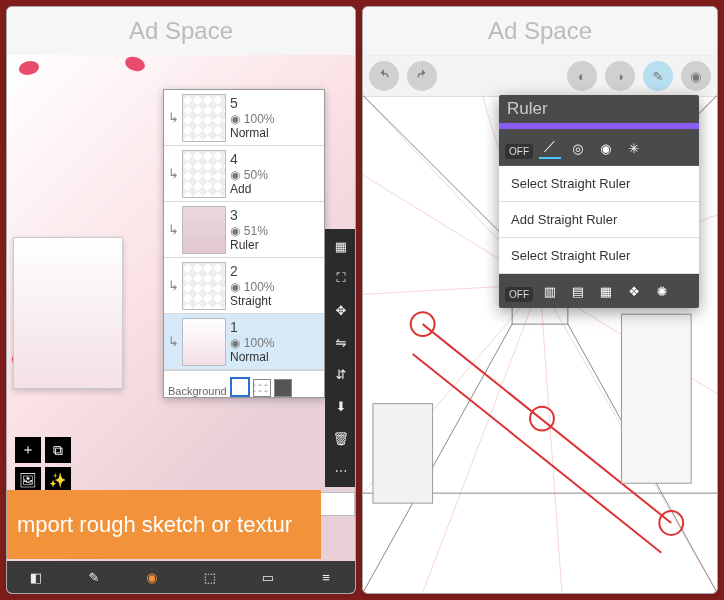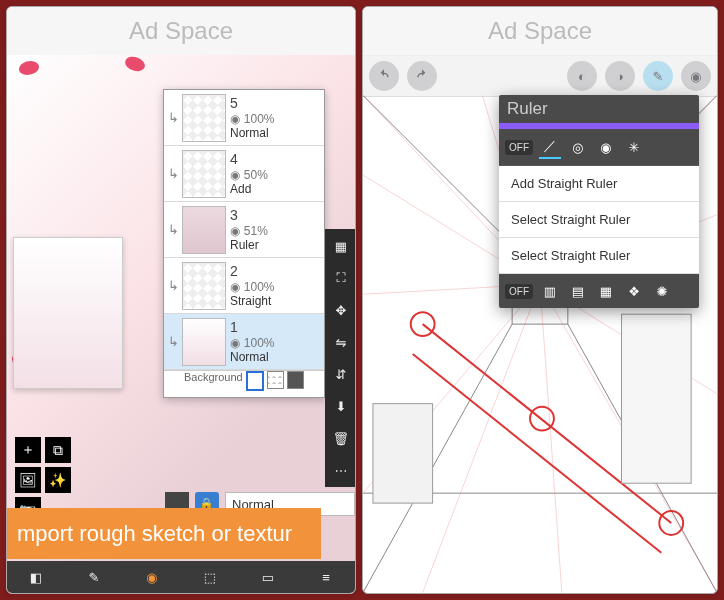--- a/index.html
+++ b/index.html
@@ -37,40 +37,40 @@
 .preview{position:absolute;left:6px;top:230px;width:108px;height:150px;border:1px solid #ccc;background:linear-gradient(180deg,#fff,#f3e0e6);box-shadow:0 2px 6px rgba(0,0,0,.2)}
 
 
 .layers{position:absolute;left:156px;top:82px;width:160px;background:#fff;border:1px solid #999;box-shadow:0 2px 8px rgba(0,0,0,.25)}
 .layer-row{display:flex;align-items:center;border-bottom:1px solid #d9d9d9;height:55px;padding:0 4px;gap:4px}
 .layer-row.sel{background:#d6e9f8}
 .thumb{width:42px;height:46px;border:1px solid #bbb;background-image:linear-gradient(45deg,#eee 25%,transparent 25%),linear-gradient(-45deg,#eee 25%,transparent 25%),linear-gradient(45deg,transparent 75%,#eee 75%),linear-gradient(-45deg,transparent 75%,#eee 75%);background-size:10px 10px;background-color:#fff}
 .linfo{flex:1;font-size:12px;line-height:1.2}
 .lnum{font-size:14px;color:#444}
 .leye{color:#777;font-size:12px}
-.bg-row{display:flex;align-items:flex-start;height:26px;padding:0 20px;gap:3px;font-size:11px;color:#666;border-top:1px solid #ccc}
+.bg-row{display:flex;align-items:flex-end;height:26px;padding:0 4px;gap:3px;font-size:11px;color:#666;border-top:1px solid #ccc}
 .swatch{width:16px;height:16px;border:1px solid #888}
 
 
 .darkstrip{position:absolute;left:318px;top:222px;width:28px;background:#2b2b2b;padding:6px 2px;display:flex;flex-direction:column;gap:10px;align-items:center}
 .dsbtn{color:#eee;width:22px;height:22px;display:flex;align-items:center;justify-content:center;font-size:13px}
 
 
-.banner{position:absolute;left:0;bottom:34px;right:34px;height:35px;background:#f2923b;color:#fff;font-size:22px;display:flex;align-items:center;padding:8px 10px;overflow:hidden;white-space:nowrap}
+.banner{position:absolute;left:0;bottom:34px;right:34px;height:35px;background:#f2923b;color:#fff;font-size:22px;display:flex;align-items:center;padding:17px 10px;overflow:hidden;white-space:nowrap}
 .banner:before{content:"";position:absolute;left:120px;top:-10px;width:0;height:0;border-left:10px solid transparent;border-right:10px solid transparent;border-bottom:10px solid #f2923b}
 
 
 .subrow{position:absolute;left:158px;bottom:76px;width:190px;height:26px;display:flex;align-items:center;gap:6px}
 .subrow .lock{width:24px;height:24px;background:#3a7fcf;border-radius:3px;display:flex;align-items:center;justify-content:center;color:#fff;font-size:12px}
 .subrow .mode{flex:1;background:#fff;border:1px solid #bbb;height:22px;padding:0 6px;display:flex;align-items:center;font-size:13px}
 
 
 .ruler-pop{position:absolute;right:18px;top:88px;width:200px;background:#4a4a4a;color:#fff;border-radius:2px;box-shadow:0 4px 16px rgba(0,0,0,.4);font-size:13px}
 .ruler-pop .hdr{padding:4px 8px;font-size:17px;color:#ccc;border-bottom:6px solid #8b5cf6}
-.ruler-pop .toolrow{display:flex;align-items:center;gap:6px;padding:6px;border-bottom:1px solid #5a5a5a}
+.ruler-pop .toolrow{display:flex;align-items:flex-end;gap:6px;padding:6px;border-bottom:1px solid #5a5a5a}
 .offbtn{background:#333;border-radius:3px;padding:2px 4px;font-size:10px;color:#ddd}
 .ricon{width:22px;height:22px;display:flex;align-items:center;justify-content:center}
 .ricon.sel{border-bottom:2px solid #4bc8ff}
 .menuitem{background:#fff;color:#333;padding:10px 12px;border-bottom:1px solid #ddd}
 .menuitem:last-of-type{border-bottom:none}
 
 
 .perspective svg{width:100%;height:100%}
 
 
@@ -260,22 +260,22 @@
 
     <div class="ruler-pop">
       <div class="hdr">Ruler</div>
       <div class="toolrow">
         <span class="offbtn">OFF</span>
         <span class="ricon sel">／</span>
         <span class="ricon">◎</span>
         <span class="ricon">◉</span>
         <span class="ricon">✳</span>
       </div>
+      <div class="menuitem">Select Straight Ruler</div>
       <div class="menuitem">Add Straight Ruler</div>
-      <div class="menuitem">Select Straight Ruler</div>
       <div class="menuitem">Select Straight Ruler</div>
       <div class="toolrow" style="border-bottom:none">
         <span class="offbtn">OFF</span>
         <span class="ricon">▥</span>
         <span class="ricon">▤</span>
         <span class="ricon">▦</span>
         <span class="ricon">❖</span>
         <span class="ricon">✺</span>
       </div>
     </div>

